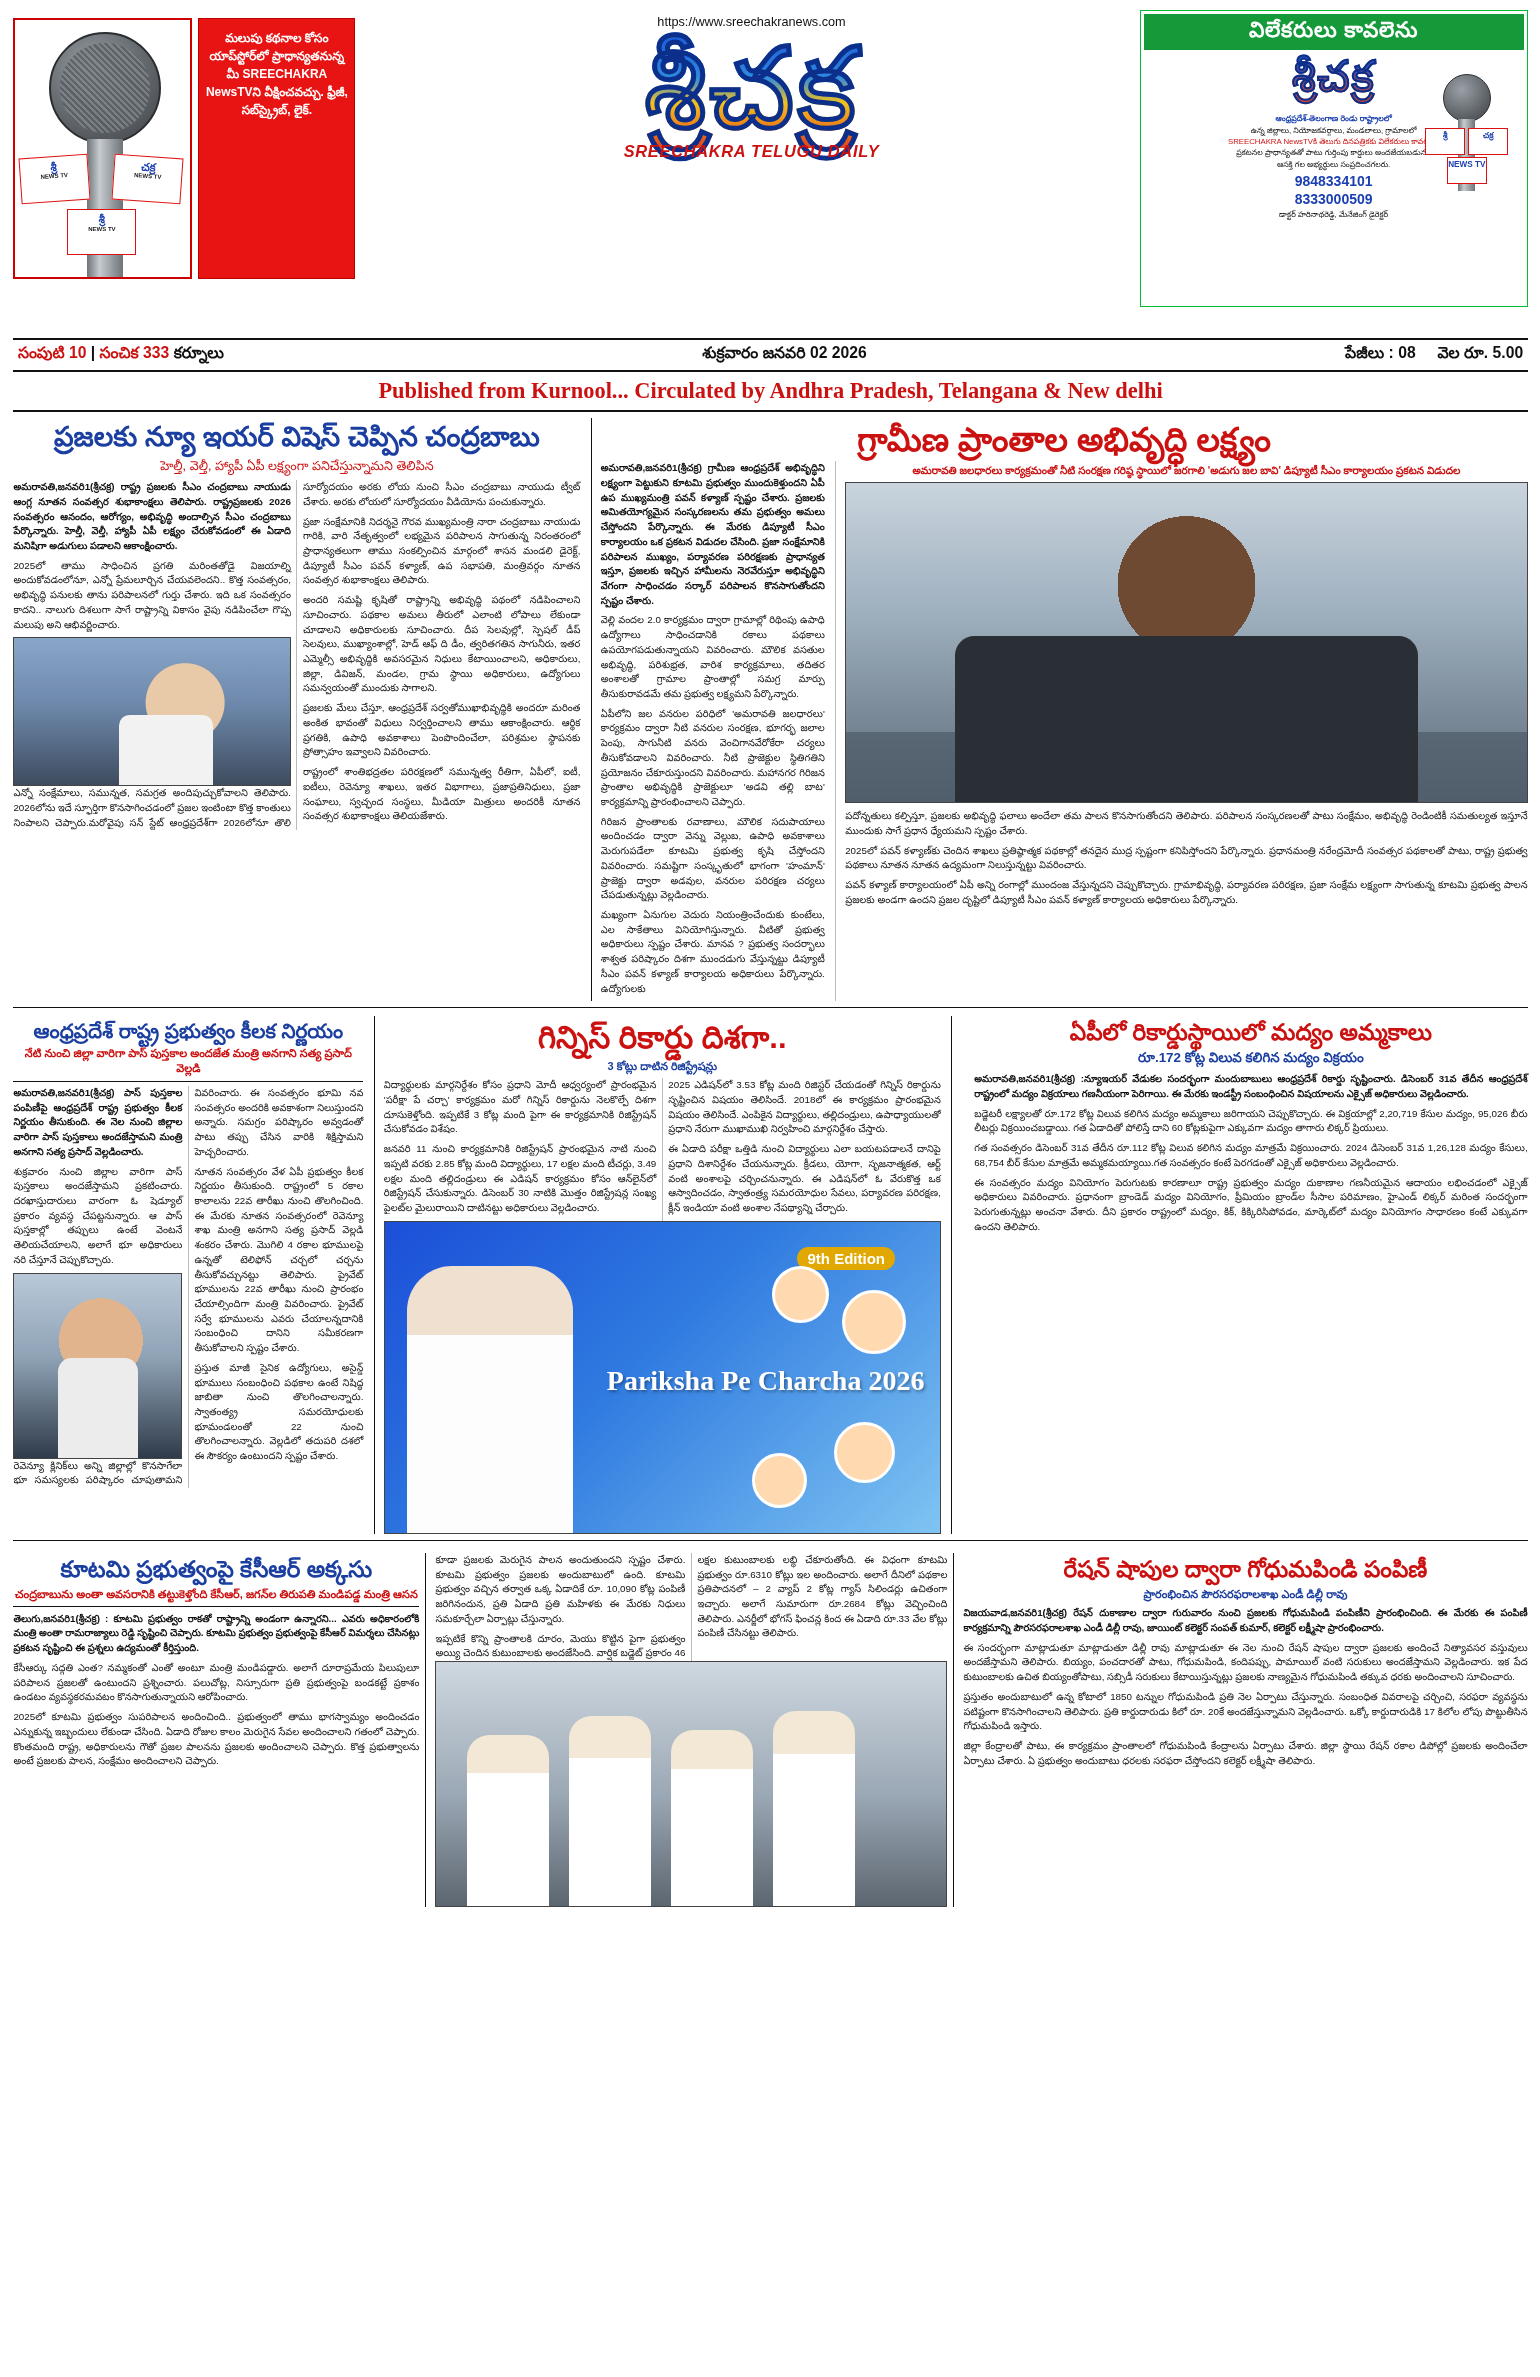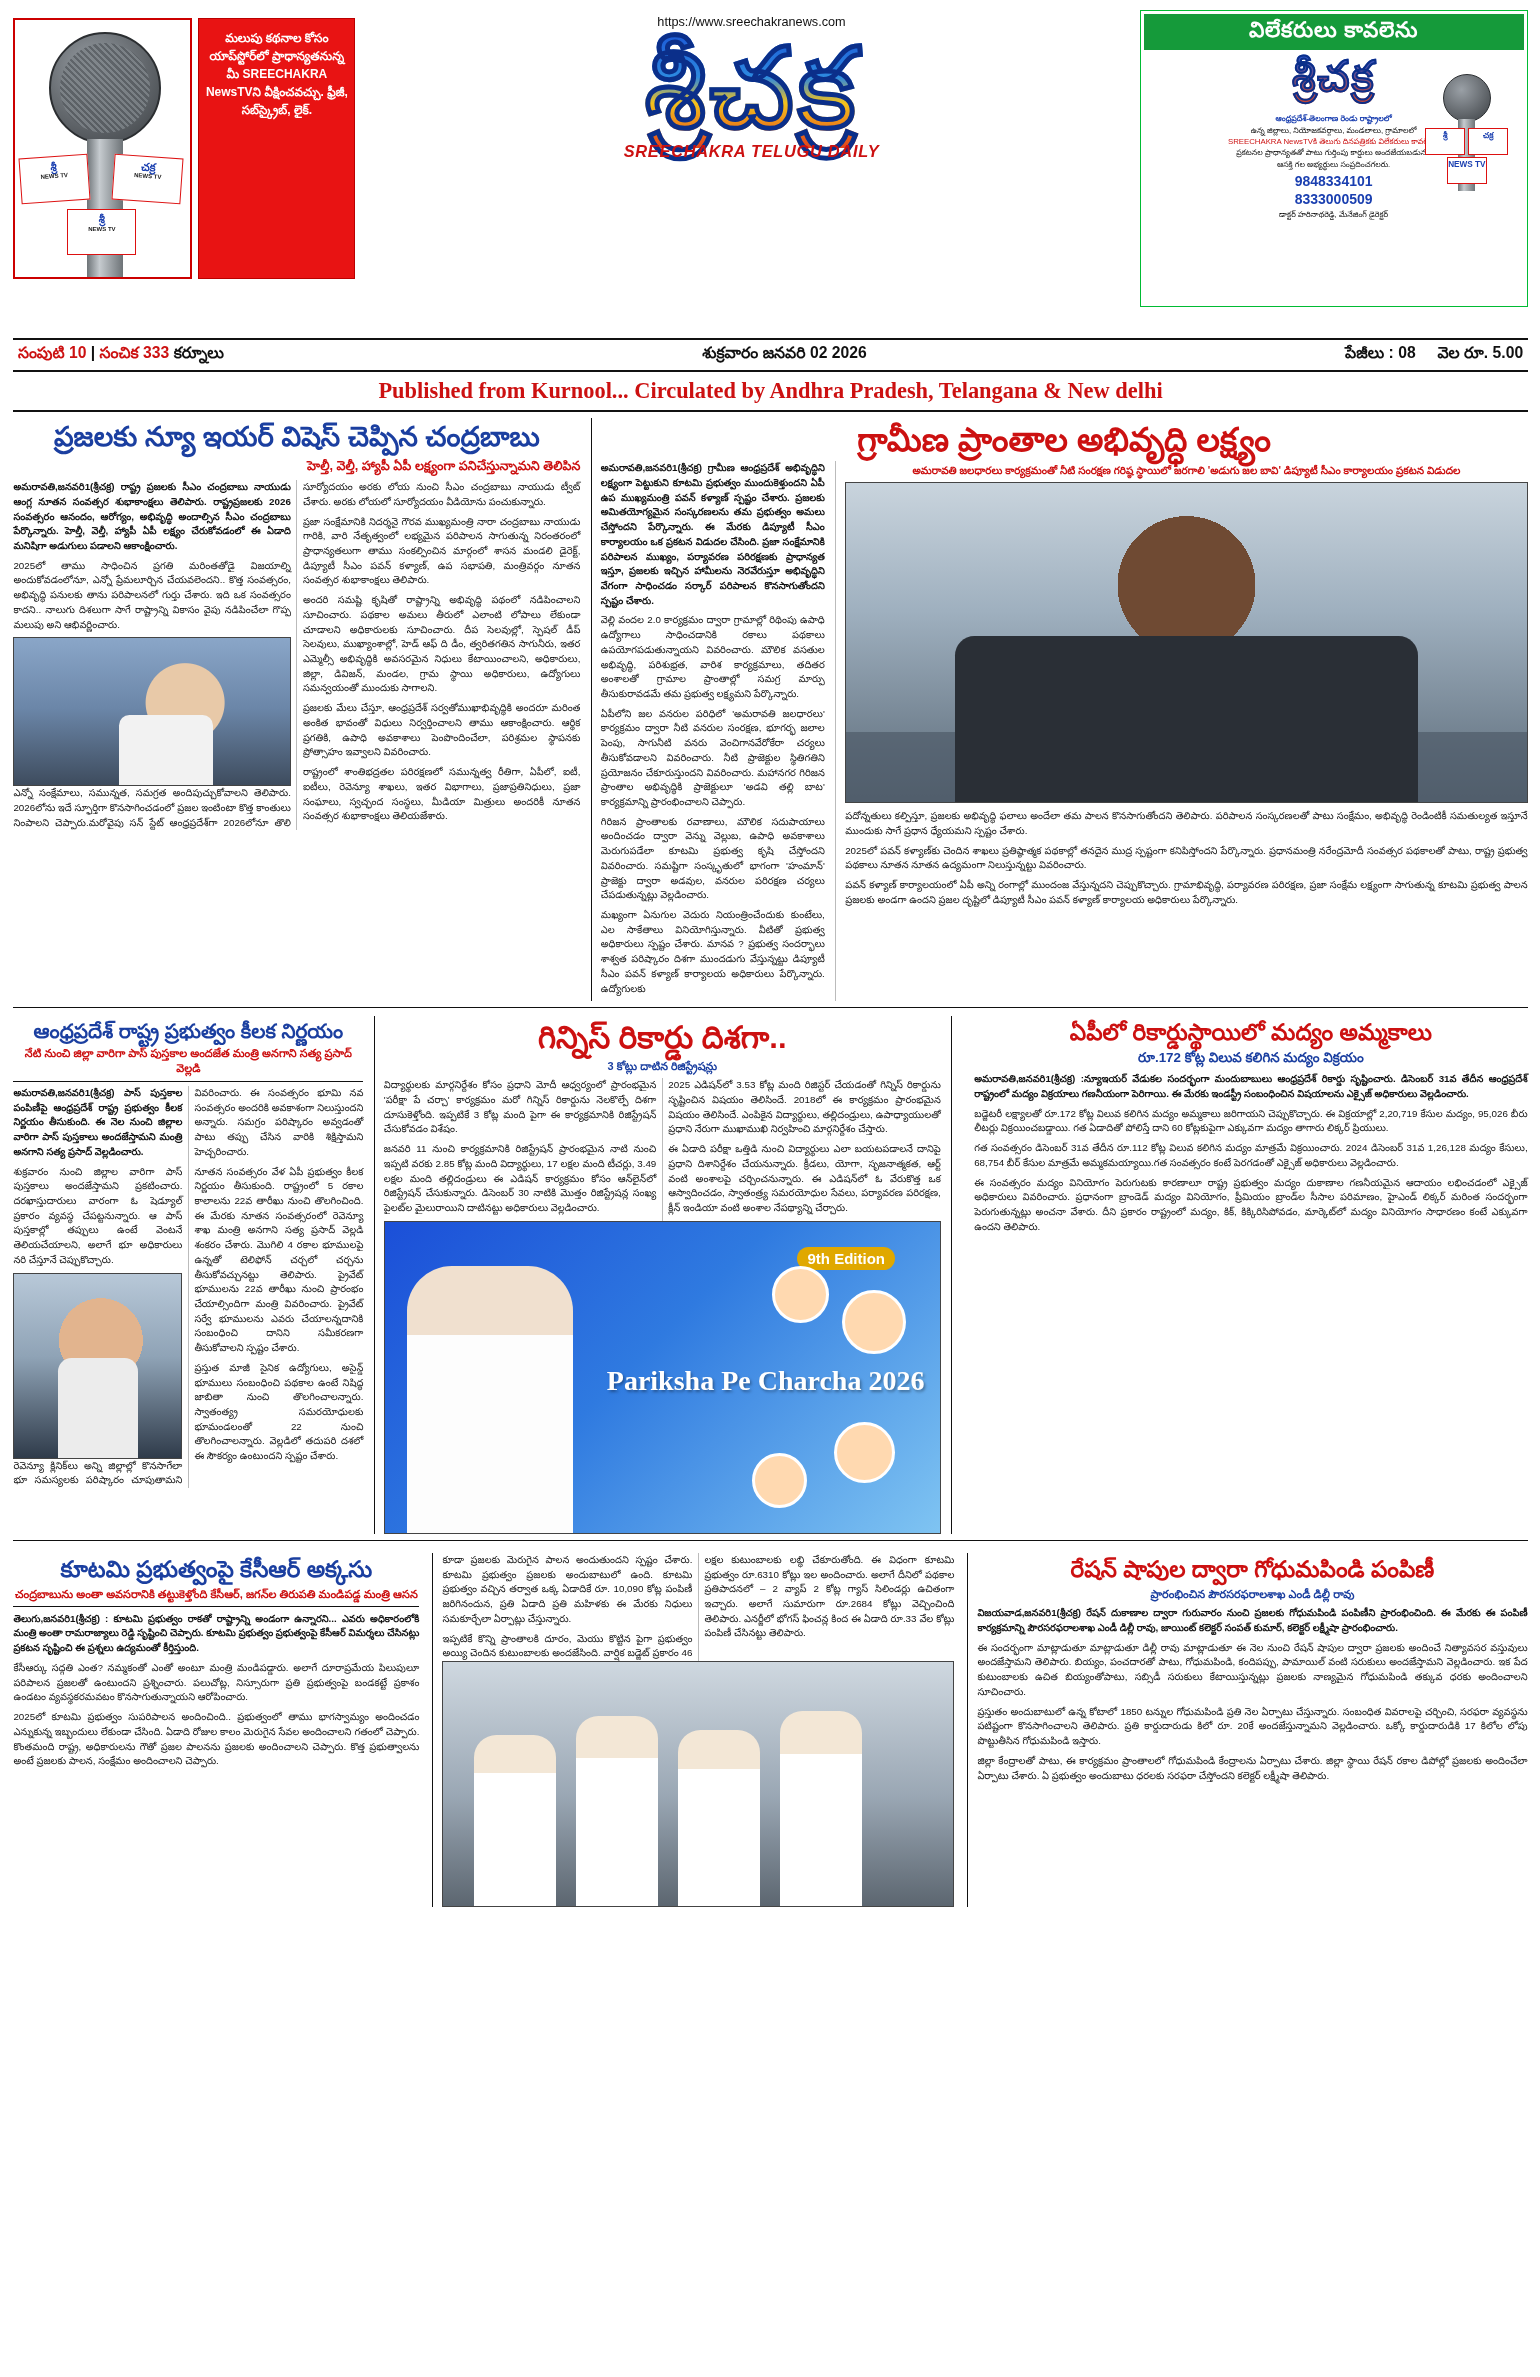--- a/index.html
+++ b/index.html
@@ -157,21 +157,21 @@
 
   h2.head-blue {
     color:#1b3fa0; font-size:27.6px; line-height:1.15; text-align:center;
     margin:3px 0 4.5px 0; font-weight:bold;
   }
   h2.head-red {
     color:#c11; font-size:27.6px; line-height:1.15; text-align:center;
     margin:3px 0 2px 0; font-weight:bold;
   }
   .subhead {
-    color:#c11; font-size:12.7px; text-align:right; font-weight:bold;
+    color:#c11; font-size:12.7px; text-align:center; font-weight:normal;
     line-height:1.3; margin:0 0 6px 0;
   }
 
   
   .top-wrap { display:flex; gap:10.4px; }
   .top-left { width:567px; }
   .top-right { flex:1; padding-left:9px; border-left:1.5px solid #111;}
 
   .cols2 { column-count:2; column-gap:12px; column-rule:0.7px solid #bbb; }
 
@@ -251,21 +251,21 @@
     background:linear-gradient(180deg,#f3e7d6 0 22%, #ffffff 22% 100%);
     border-radius:22.4px 22.4px 0 0;
   }
 
   
   .mid-wrap { display:flex; gap:10.4px; margin-top:7.5px; }
   .mid-a { width:350px; }
   .mid-b { width:567px; padding-left:9px; border-left:1.5px solid #111;}
   .mid-c { flex:1; padding-left:22px; border-left:1.5px solid #111;}
 
-  .bottom-wrap { display:flex; gap:13px; margin-top:12px; }
+  .bottom-wrap { display:flex; gap:6px; margin-top:12px; }
   .bot-a { width:406px; }
   .bot-b { width:522px; padding-left:9px; border-left:1.5px solid #111;}
   .bot-c { flex:1; padding-left:9px; border-left:1.5px solid #111;}
 
   h3.sec-blue { color:#1b3fa0; font-size:20px; text-align:center; margin:3px 0 3px; line-height:1.2;}
   h3.sec-red { color:#c11; font-size:20px; text-align:center; margin:3px 0 3px; line-height:1.2;}
   .smallsub { font-size:11.2px; color:#111; text-align:center; font-weight:bold; line-height:1.35; margin-bottom:4.5px;}
   .smallsub.red{ color:#c11; }
   .smallsub.blue{ color:#1b3fa0; }
 </style>

